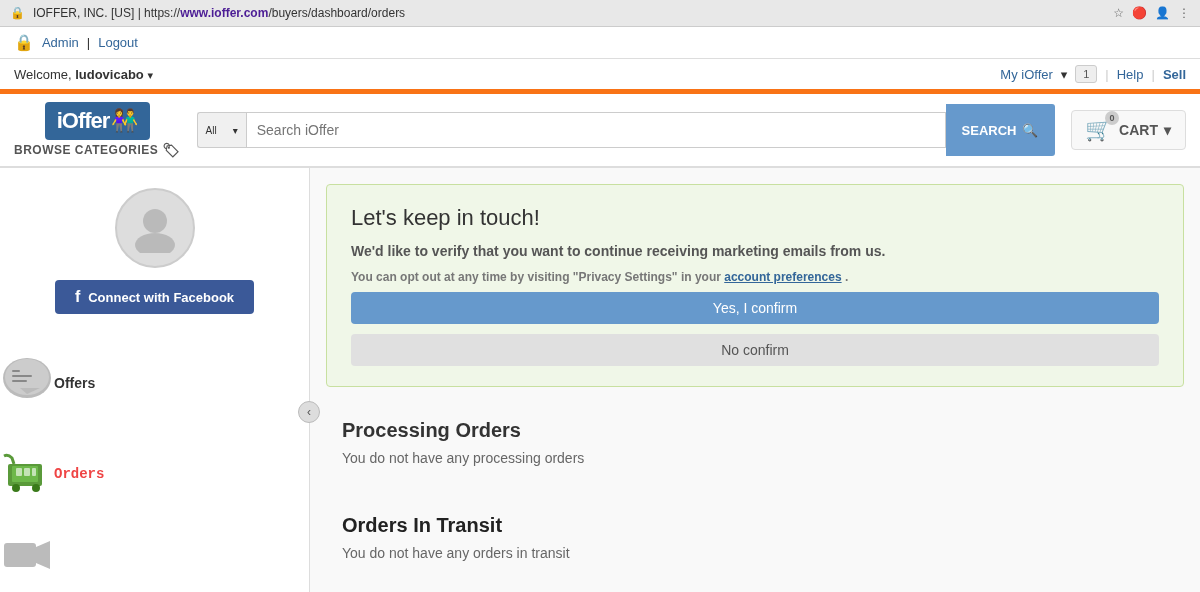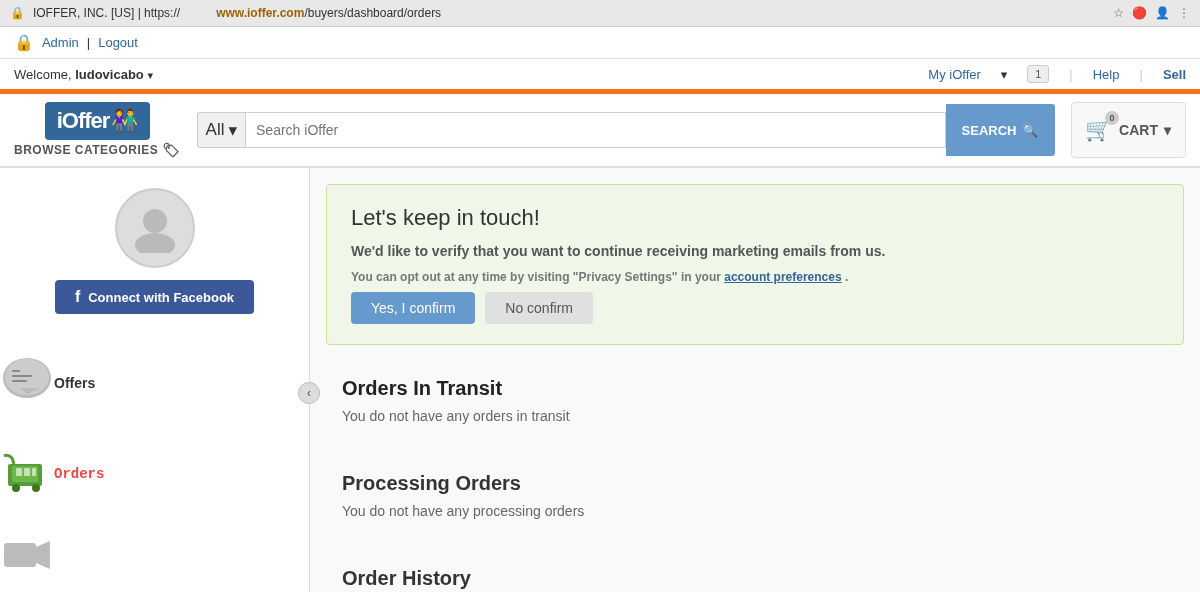--- a/index.html
+++ b/index.html
@@ -4,68 +4,68 @@
   <style>
     * { margin: 0; padding: 0; box-sizing: border-box; }
     body { font-family: Arial, sans-serif; font-size: 14px; color: #333; background: #f5f5f5; width: 1200px; }
 
     
     .browser-bar {
       display: flex; align-items: center; background: #e8e8e8;
       padding: 6px 10px; font-size: 12px; gap: 8px; border-bottom: 1px solid #ccc;
     }
     .browser-bar .url { color: #333; flex: 1; }
-    .browser-bar .url strong { color: #a16207; padding-left: 36px; }
+    .browser-bar .url strong { color: #4c1d95; }
     .browser-bar .icons { display: flex; gap: 8px; color: #666; }
 
     
     .admin-bar {
       background: #fff; padding: 6px 14px; display: flex; align-items: center;
       gap: 8px; border-bottom: 1px solid #ddd; font-size: 13px;
     }
     .admin-bar .lock-yellow { color: #c8a000; font-size: 16px; }
     .admin-bar a { color: #336699; text-decoration: none; }
 
     
     .welcome-bar {
       background: #fff; padding: 6px 14px; display: flex; align-items: center;
       justify-content: space-between; border-bottom: 5px solid #f97316; font-size: 13px;
     }
-    .welcome-bar .right { display: flex; align-items: center; gap: 20px; }
+    .welcome-bar .right { display: flex; align-items: center; gap: 8px; }
     .welcome-bar .my-ioffer { color: #336699; text-decoration: none; }
     .welcome-bar .notification {
       display: inline-flex; align-items: center; justify-content: center;
       background: #eee; border: 1px solid #ccc; border-radius: 3px;
       width: 22px; height: 18px; font-size: 11px; color: #555;
     }
     .welcome-bar a { color: #336699; text-decoration: none; }
     .welcome-bar .sell { color: #336699; text-decoration: none; font-weight: bold; }
     .welcome-separator { color: #ccc; }
 
     
     .header {
-      background: #fff; padding: 8px 14px; display: flex; 
+      background: #fff; padding: 8px 14px; display: flex; align-items: center;
       gap: 16px; border-bottom: 2px solid #ddd;
     }
     .logo { display: flex; flex-direction: column; align-items: center; }
     .logo-img {
       background: #336699; color: white; font-size: 22px; font-weight: bold;
       padding: 6px 12px; border-radius: 4px; letter-spacing: -1px;
       display: flex; align-items: center; gap: 2px;
     }
     .browse-cat {
       display: flex; align-items: center; gap: 4px; font-size: 12px;
       color: #555; font-weight: bold; letter-spacing: 0.5px; margin-top: 2px;
     }
 
     .search-area { display: flex; align-items: center; flex: 1; gap: 0; }
     .search-dropdown {
       background: #f0f0f0; border: 1px solid #ccc; padding: 0 8px;
-      height: 36px; font-size: 17px; display: flex; align-items: center;
-      gap: 4px; cursor: pointer; border-right: none; border-radius: 3px 0 0 3px;
+      height: 36px; font-size: 10px; display: flex; align-items: center;
+      gap: 16px; cursor: pointer; border-right: none; border-radius: 3px 0 0 3px;
     }
     .search-input {
       flex: 1; height: 36px; border: 1px solid #ccc; padding: 0 10px;
       font-size: 14px; outline: none; color: #999;
     }
     .search-btn {
       background: #6699cc; color: white; border: none; height: 52px;
       padding: 8px 16px; font-size: 13px; font-weight: bold; cursor: pointer;
       display: flex; align-items: center; gap: 6px; border-radius: 0 3px 3px 0;
     }
@@ -126,21 +126,21 @@
       border-radius: 4px;
     }
     .marketing-banner h2 {
       font-size: 22px; font-weight: normal; color: #333; margin-bottom: 10px;
     }
     .marketing-banner p {
       font-size: 14px; color: #555; margin-bottom: 6px; line-height: 1.5; font-weight: bold;
     }
     .marketing-banner .small-text { font-size: 12px; color: #777; }
     .marketing-banner .small-text a { color: #336699; }
-    .banner-buttons { display: flex; gap: 10px; margin-top: 0; }
+    .banner-buttons { display: flex; gap: 10px; margin-top: 0; flex-direction: column; }
     .btn-confirm {
       background: #6699cc; color: white; border: none; padding: 8px 20px;
       border-radius: 4px; cursor: pointer; font-size: 14px;
     }
     .btn-no {
       background: #e0e0e0; color: #555; border: none; padding: 8px 20px;
       border-radius: 4px; cursor: pointer; font-size: 14px;
     }
 
     
@@ -305,27 +305,27 @@
         <a href="#">account preferences</a>
         <span>.</span>
       </p>
       <div class="banner-buttons">
         <button class="btn-confirm">Yes, I confirm</button>
         <button class="btn-no">No confirm</button>
       </div>
     </div>
 
     <div class="order-section">
+      <h2>Processing Orders</h2>
+      <p>You do not have any processing orders</p>
+    </div>
+
+    <div class="order-section">
       <h2 class="transit">Orders In Transit</h2>
       <p>You do not have any orders in transit</p>
     </div>
 
     <div class="order-section">
-      <h2>Processing Orders</h2>
-      <p>You do not have any processing orders</p>
-    </div>
-
-    <div class="order-section">
       <h2>Order History</h2>
     </div>
 
   </div>
 </div>
 
 </body></html>

